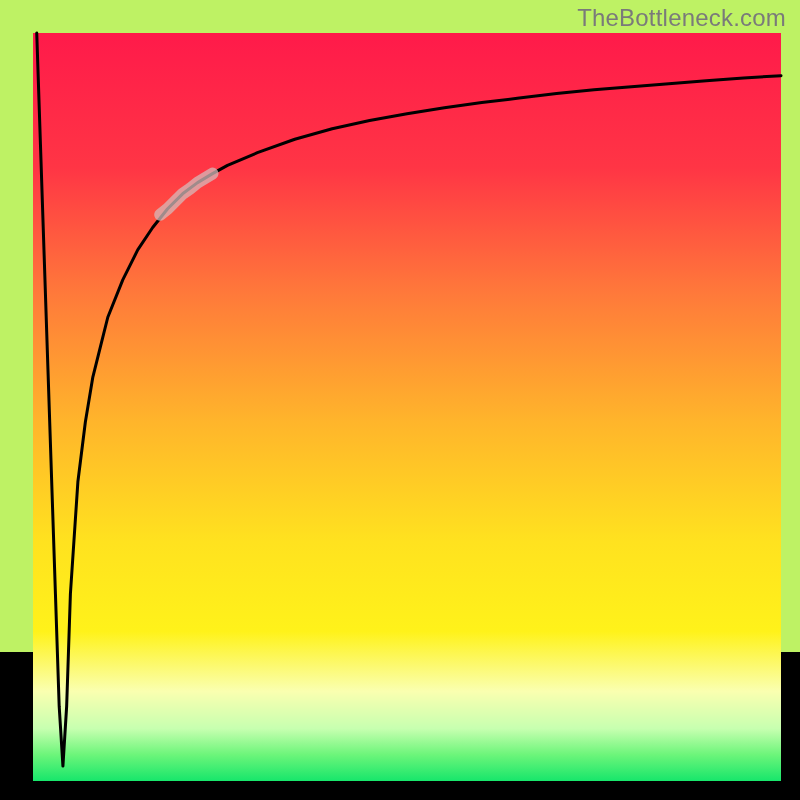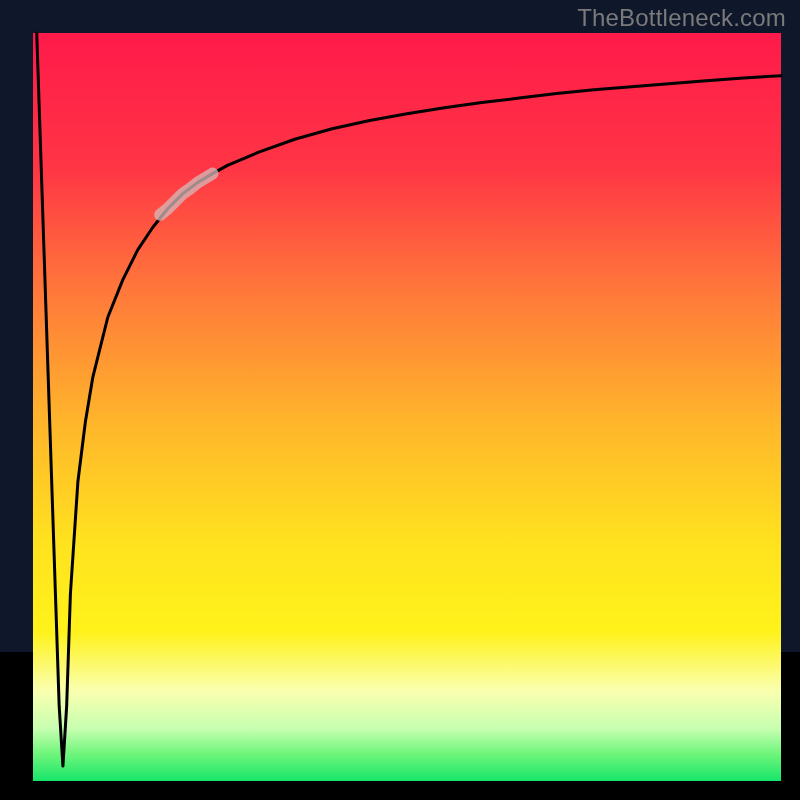--- a/index.html
+++ b/index.html
@@ -8,21 +8,21 @@
     width: 800px;
     height: 800px;
     background: #000;
     overflow: hidden;
     font-family: Arial, Helvetica, sans-serif;
   }
   .frame {
     position: relative;
     width: 800px;
     height: 652px;
-    background: #0f172a;
+    background: #bef264;
   }
   .watermark {
     position: absolute;
     top: 4px;
     right: 14px;
     color: #7a7a7a;
     font-size: 24px;
     font-weight: 500;
     letter-spacing: 0.2px;
     z-index: 3;

